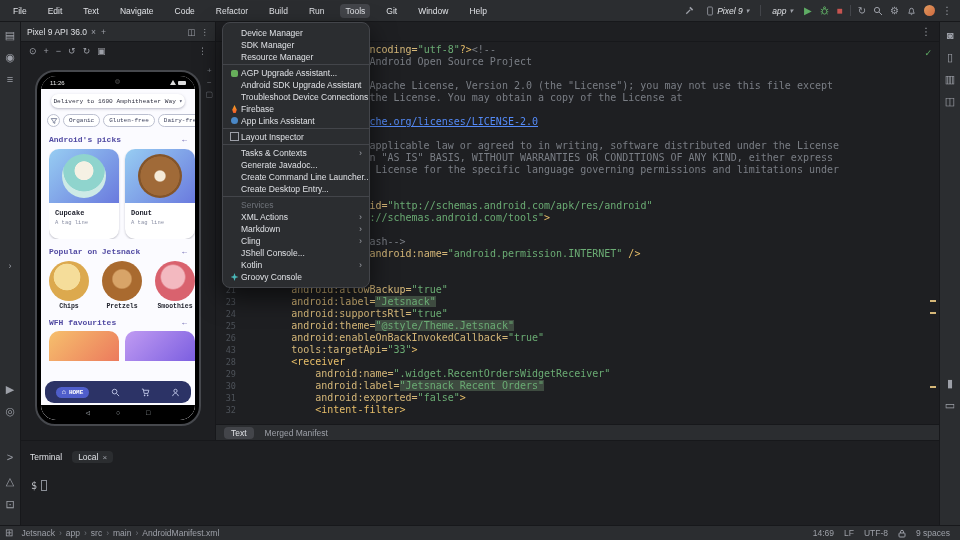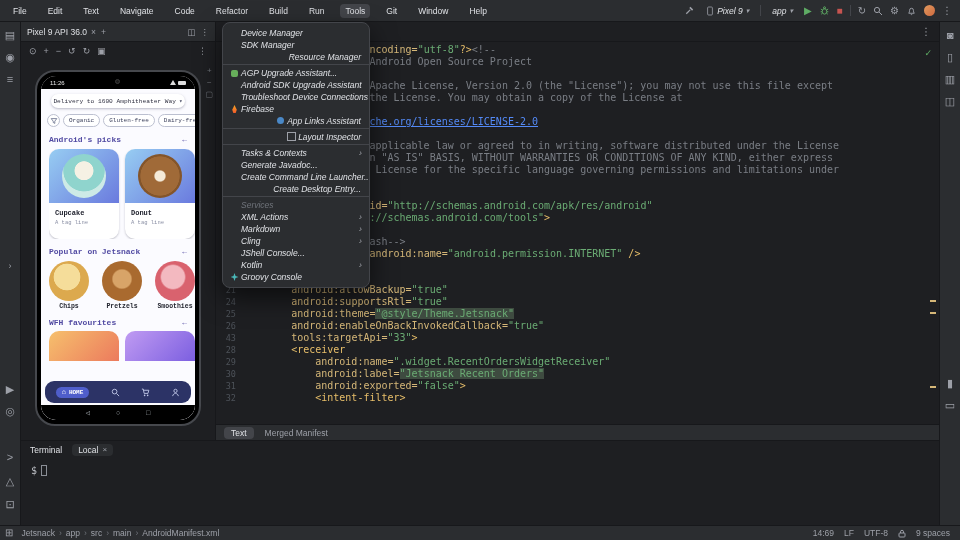--- a/index.html
+++ b/index.html
@@ -97,35 +97,35 @@
 .tk-s{color:#6aab73;}
 .tk-h{color:#6aab73;background:#3e4b40;}
 .tk-p{color:#bcbec4;}
 .smark{position:absolute;right:3px;width:6px;height:2px;background:#d5b778;z-index:6;}
 .ebottom{position:absolute;left:0;right:0;bottom:0;height:16px;background:#2b2d30;border-top:1px solid #17181b;display:flex;align-items:center;gap:4px;padding:0 8px;}
 .btab{font-size:8.5px;color:#9da0a8;padding:1px 7px;border-radius:4px;}
 .btab.active{color:#dfe1e5;background:#43454a;}
 
 
 .popup{position:absolute;left:222px;top:22px;width:148px;background:#2b2d30;border:1px solid #43454a;border-radius:8px;padding:4px 0;box-shadow:0 10px 26px rgba(0,0,0,.6);z-index:50;}
-.pitem{display:flex;align-items:center;height:12px;padding:0 8px 0 5px;color:#dfe1e5;font-size:8.5px;position:relative;white-space:nowrap;overflow:hidden;font-style:italic;}
-.pitem.sep{border-bottom:1px solid #43454a;padding-bottom:2px;margin-bottom:2px;height:14px;justify-content:flex-end;}
+.pitem{display:flex;align-items:center;height:12px;padding:0 8px 0 5px;color:#dfe1e5;font-size:8.5px;position:relative;white-space:nowrap;overflow:hidden;}
+.pitem.sep{border-bottom:1px solid #43454a;padding-bottom:2px;margin-bottom:2px;height:14px;}
 .pitem.disabled{color:#6f737a;}
 .pitem.sub::after{content:"›";position:absolute;right:7px;top:50%;transform:translateY(-52%);color:#9da0a8;font-size:9px;}
 .micol{width:13px;flex:none;display:flex;align-items:center;justify-content:center;}
 .micol::before{content:"";display:none;}
 .mi-agp .micol::before{display:block;width:7px;height:7px;border-radius:2px;background:#67ae5b;}
 .mi-firebase .micol::before{display:block;width:6px;height:8px;background:linear-gradient(#f6a623,#f25a29);clip-path:polygon(50% 0,88% 58%,70% 100%,30% 100%,12% 58%);}
 .mi-applinks .micol::before{display:block;width:7px;height:7px;border-radius:50%;background:#4a88c7;}
 .mi-layout .micol::before{display:block;width:7px;height:7px;border:1px solid #9da0a8;}
 .mi-groovy .micol::before{display:block;width:8px;height:8px;background:#4ab8b8;clip-path:polygon(50% 0,63% 37%,100% 50%,63% 63%,50% 100%,37% 63%,0 50%,37% 37%);}
 
 
 .terminal{position:absolute;left:21px;top:440px;width:918px;height:85px;background:#1e1f22;border-top:1px solid #17181b;}
-.thead{height:17px;display:flex;align-items:center;gap:10px;padding:8px 9px;font-size:8.5px;}
+.thead{height:17px;display:flex;align-items:center;gap:10px;padding:16px 9px;font-size:8.5px;}
 .ttitle{color:#dfe1e5;}
 .ttab{display:flex;align-items:center;gap:4px;color:#dfe1e5;padding:1px 6px;background:#2b2d30;border-radius:4px;}
 .tclose{color:#9da0a8;font-size:8px;}
 .tbody{padding:7px 10px;font-family:"DejaVu Sans Mono",monospace;font-size:10px;color:#bcbec4;display:flex;gap:4px;align-items:center;}
 .cursor{width:6px;height:11px;border:1px solid #8a8e96;display:inline-block;}
 
 
 .statusbar{position:absolute;left:0;top:525px;width:960px;height:15px;background:#2b2d30;border-top:1px solid #17181b;display:flex;align-items:center;padding:0 10px 0 5px;font-size:8.5px;color:#9da0a8;gap:8px;z-index:45;}
 .bcwrap{display:flex;align-items:center;}
 .bc{color:#9da0a8;}
@@ -400,20 +400,21 @@
         <div class="cl"><span class="gut"><span>12</span></span><span class="ct"><span class="tk-cm">  the License.</span></span></div>
         <div class="cl"><span class="gut"><span>13</span></span><span class="ct"><span class="tk-cm">--&gt;</span></span></div>
         <div class="cl"><span class="gut"><span>14</span></span><span class="ct"><span class="tk-t">&lt;manifest </span><span class="tk-a">xmlns:android=</span><span class="tk-s">"http://schemas.android.com/apk/res/android"</span></span></div>
         <div class="cl"><span class="gut"><span>15</span></span><span class="ct"><span class="tk-p">    </span><span class="tk-a">xmlns:tools=</span><span class="tk-s">"http://schemas.android.com/tools"</span><span class="tk-t">&gt;</span></span></div>
         <div class="cl"><span class="gut"><span>16</span></span><span class="ct"></span></div>
         <div class="cl"><span class="gut"><span>17</span></span><span class="ct"><span class="tk-p">    </span><span class="tk-cm">&lt;!--Fix for f/b dash--&gt;</span></span></div>
         <div class="cl"><span class="gut"><span>18</span></span><span class="ct"><span class="tk-p">    </span><span class="tk-t">&lt;uses-permission </span><span class="tk-a">android:name=</span><span class="tk-s">"android.permission.INTERNET"</span><span class="tk-t"> /&gt;</span></span></div>
         <div class="cl"><span class="gut"><span>19</span></span><span class="ct"></span></div>
         <div class="cl"><span class="gut"><span>20</span></span><span class="ct"><span class="tk-p">    </span><span class="tk-t">&lt;application</span></span></div>
         <div class="cl"><span class="gut"><span>21</span></span><span class="ct"><span class="tk-p">        </span><span class="tk-a">android:allowBackup=</span><span class="tk-s">"true"</span></span></div>
+        <div class="cl"><span class="gut"><span>23</span></span><span class="ct"><span class="tk-p">        </span><span class="tk-a">android:label=</span><span class="tk-h">"Jetsnack"</span></span></div>
         <div class="cl"><span class="gut"><span>24</span></span><span class="ct"><span class="tk-p">        </span><span class="tk-a">android:supportsRtl=</span><span class="tk-s">"true"</span></span></div>
         <div class="cl"><span class="gut"><span>25</span></span><span class="ct"><span class="tk-p">        </span><span class="tk-a">android:theme=</span><span class="tk-h">"@style/Theme.Jetsnack"</span></span></div>
         <div class="cl"><span class="gut"><span>26</span></span><span class="ct"><span class="tk-p">        </span><span class="tk-a">android:enableOnBackInvokedCallback=</span><span class="tk-s">"true"</span></span></div>
         <div class="cl"><span class="gut"><span>43</span></span><span class="ct"><span class="tk-p">        </span><span class="tk-a">tools:targetApi=</span><span class="tk-s">"33"</span><span class="tk-t">&gt;</span></span></div>
         <div class="cl"><span class="gut"><span>28</span></span><span class="ct"><span class="tk-p">        </span><span class="tk-t">&lt;receiver</span></span></div>
         <div class="cl"><span class="gut"><span>29</span></span><span class="ct"><span class="tk-p">            </span><span class="tk-a">android:name=</span><span class="tk-s">".widget.RecentOrdersWidgetReceiver"</span></span></div>
         <div class="cl"><span class="gut"><span>30</span></span><span class="ct"><span class="tk-p">            </span><span class="tk-a">android:label=</span><span class="tk-h">"Jetsnack Recent Orders"</span></span></div>
         <div class="cl"><span class="gut"><span>31</span></span><span class="ct"><span class="tk-p">            </span><span class="tk-a">android:exported=</span><span class="tk-s">"false"</span><span class="tk-t">&gt;</span></span></div>
         <div class="cl"><span class="gut"><span>32</span></span><span class="ct"><span class="tk-p">            </span><span class="tk-t">&lt;intent-filter&gt;</span></span></div>
       </div>

